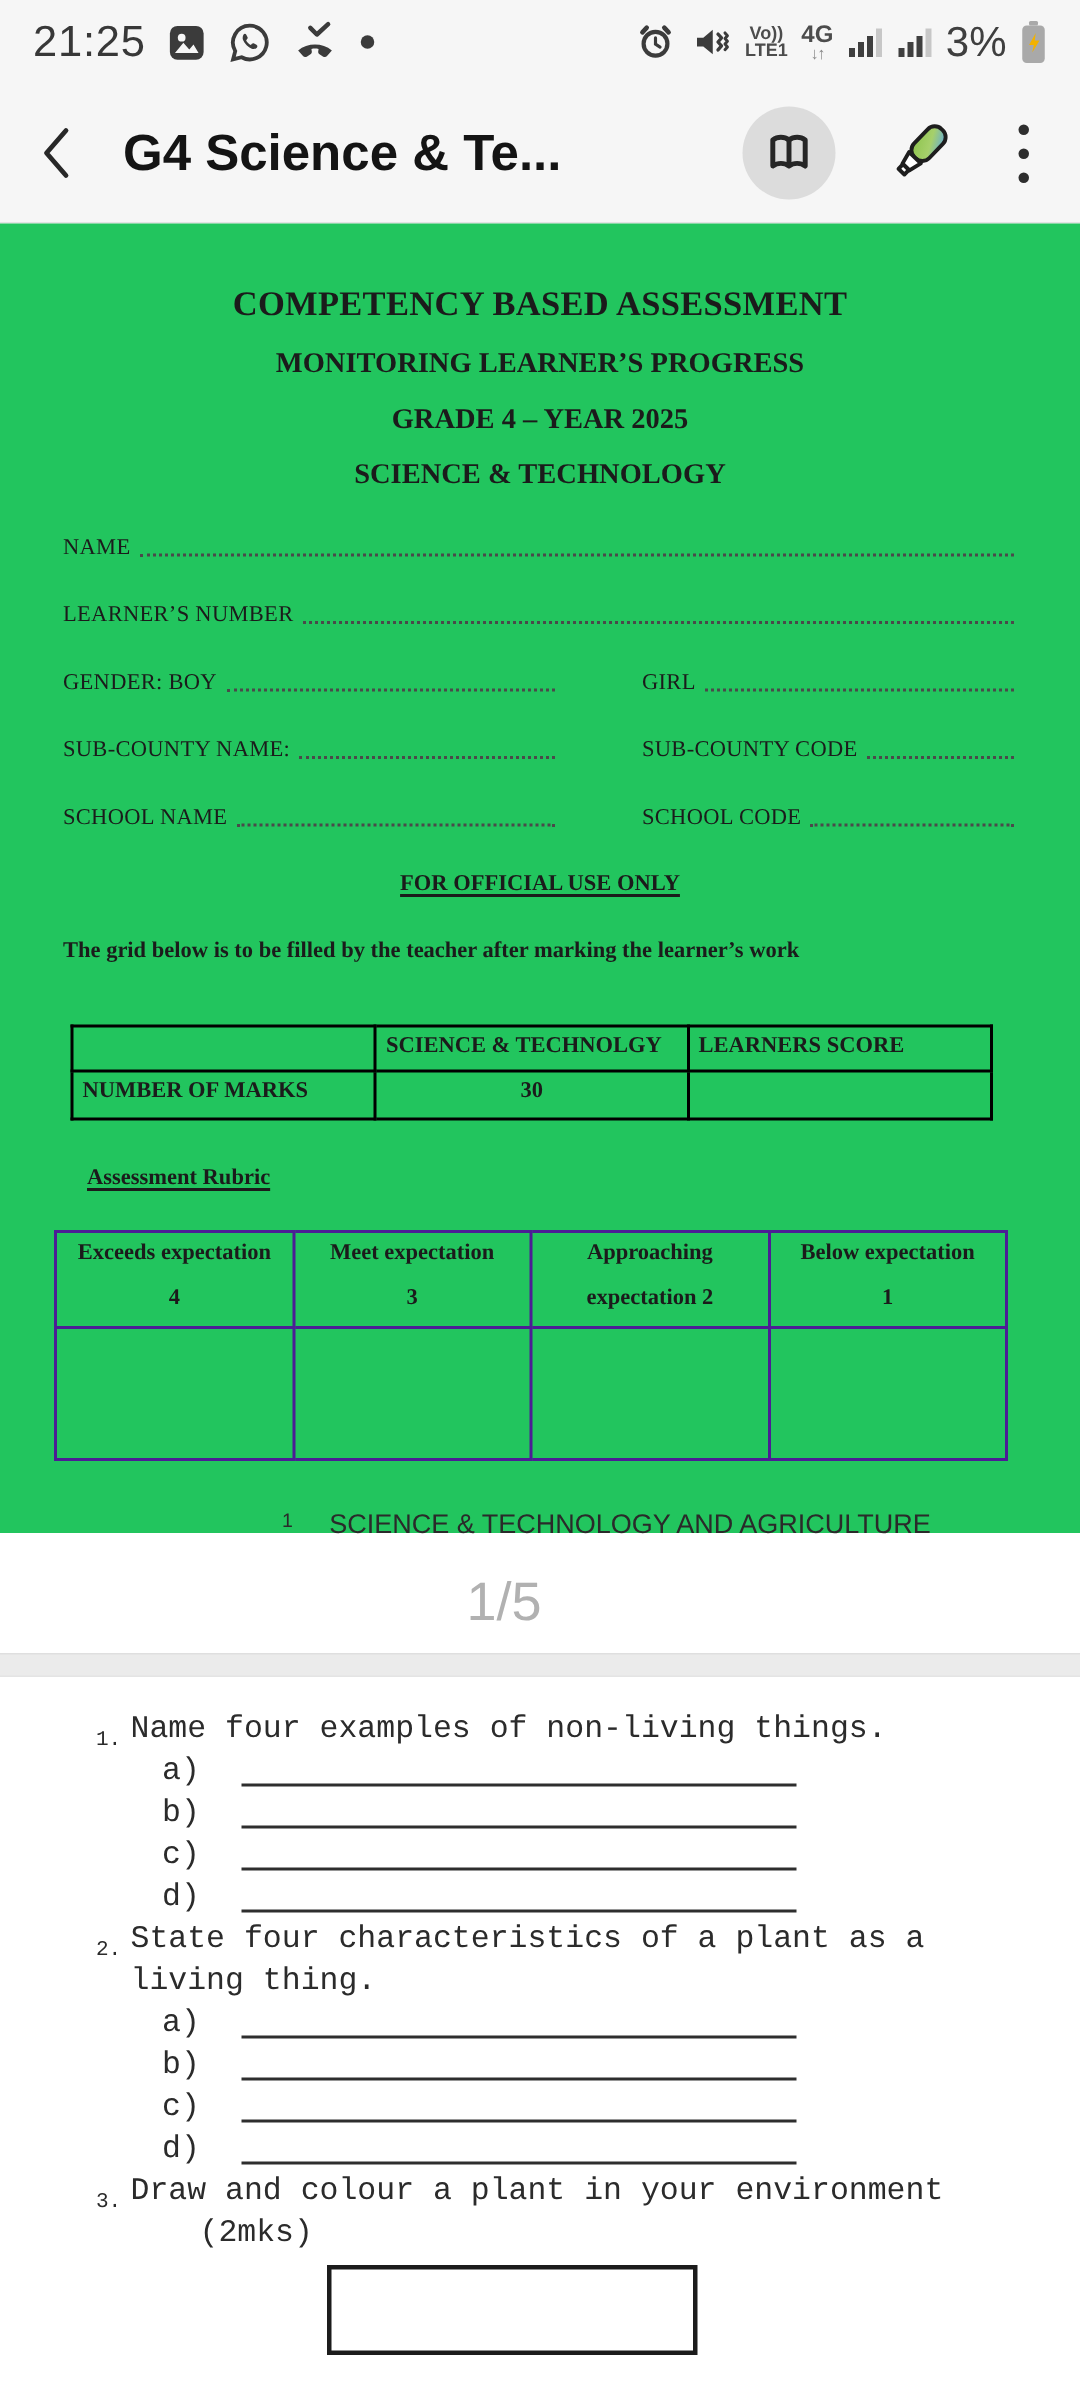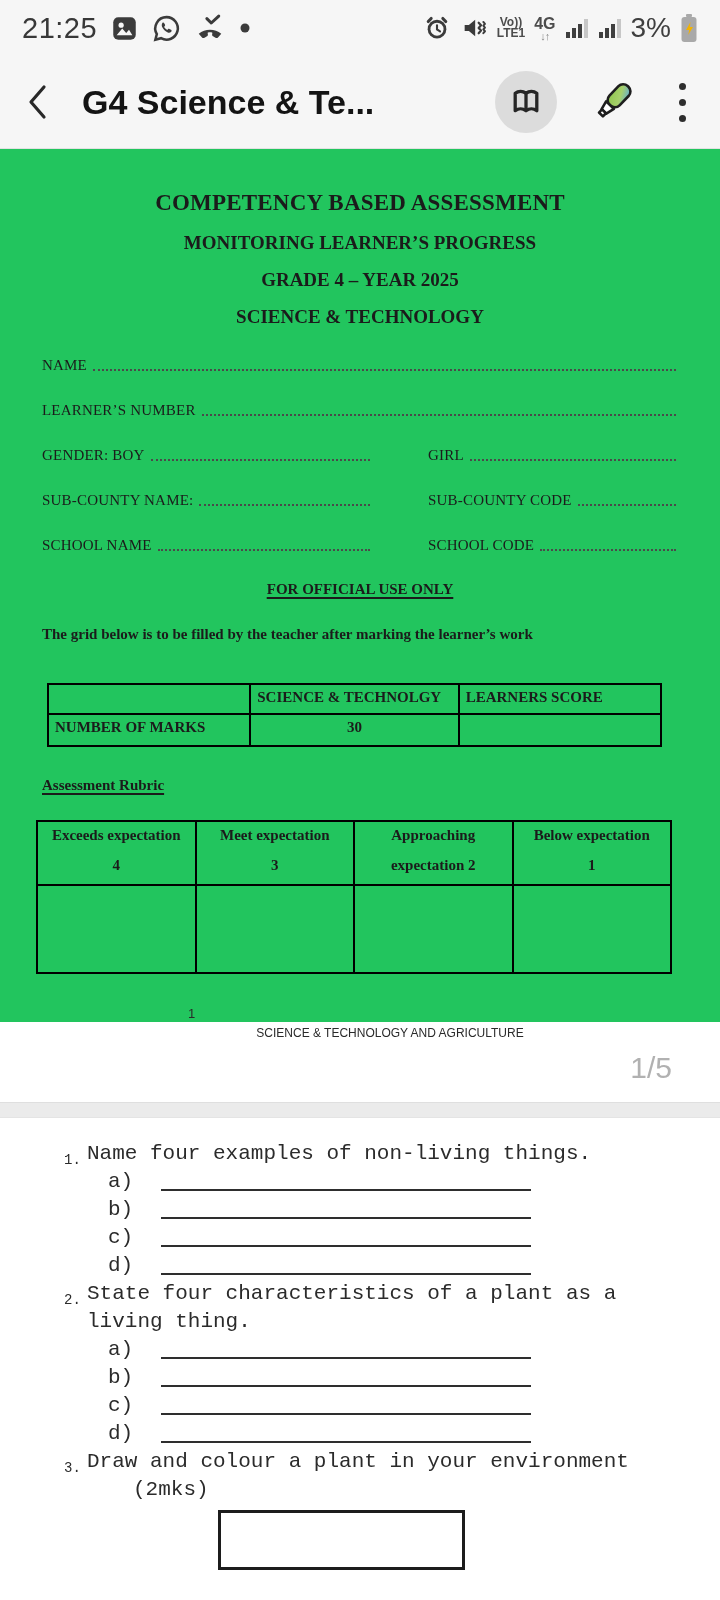--- a/index.html
+++ b/index.html
@@ -45,32 +45,32 @@
   .official { text-align:center; font-size:15px; font-weight:700; margin-top:26px; line-height:19px;
     text-decoration:underline; text-underline-offset:3px; text-decoration-thickness:1.5px; }
   .grid-note { font-size:15px; font-weight:700; margin-top:27px; line-height:17px; }
   table.marks { border-collapse:collapse; margin:40px 0 0 5px; width:615px; }
   table.marks td { border:2px solid #000; font-size:15px; font-weight:700; vertical-align:top;
     padding:4px 6px; font-family:"Liberation Serif", serif; }
   table.marks tr:first-child td { height:30px; }
   table.marks tr:last-child td { height:32px; }
   .c-center { text-align:center; }
   .rubric-h { font-size:15px; font-weight:700; margin-top:30px;
-    text-decoration:underline; text-underline-offset:3px; text-decoration-thickness:1.5px; }
+    text-decoration:underline; text-underline-offset:3px; text-decoration-thickness:1.5px;margin-left:16px; }
   table.rubric { border-collapse:collapse; margin:26px 0 0 -6px; width:636px; }
-  table.rubric td { border:2px solid #000000; font-size:15px; font-weight:700; text-align:center;
+  table.rubric td { border:2px solid #4c1d95; font-size:15px; font-weight:700; text-align:center;
     vertical-align:top; padding:5px 4px; }
   table.rubric tr.hd td { height:64px; }
   table.rubric tr.emp td { height:88px; }
   table.rubric .l2 { margin-top:13px; }
   .p1-footer { position:relative; height:16px; margin-top:32px; font-family:"Liberation Sans", sans-serif; }
   .p1-footer .pgnum { position:absolute; left:146px; font-size:13px; color:#2a2a2a; }
-  .p1-footer .subj { position:absolute; left:348px; transform:translateX(-50%); font-size:12px;
-    color:#2a2a2a; letter-spacing:0; white-space:nowrap;margin-top:20px; }
-  .page-ind { text-align:right; padding-right:48px; margin-top:30px; font-size:30px; color:#b1b1b1; line-height:32px; }
+  .p1-footer .subj { position:absolute; left:378px; transform:translateX(-50%); font-size:18px;
+    color:#2a2a2a; letter-spacing:0; white-space:nowrap; }
+  .page-ind { text-align:center; padding-right:48px; margin-top:30px; font-size:36px; color:#b1b1b1; line-height:32px; }
   .page-gap { height:16px; background:#ebebeb; border-top:1px solid #dfdfdf; border-bottom:1px solid #e4e4e4; margin-top:18px; }
 
   
   .page2 { background:#fff; padding-top:22px; color:#2b2b2b;
     font-family:"Liberation Mono", monospace; font-size:21px; }
   .qline { position:relative; padding-left:87px; padding-right:30px; line-height:28px; }
   .qnum { position:absolute; left:64px; top:6px; font-size:14px; }
   .blank-row { display:flex; height:28px; padding-left:108px; }
   .blank-row .bl-label { line-height:28px; }
   .blank-line { width:370px; border-bottom:2px solid #2e2e2e; margin-left:28px; align-self:flex-end; margin-bottom:5px; }

